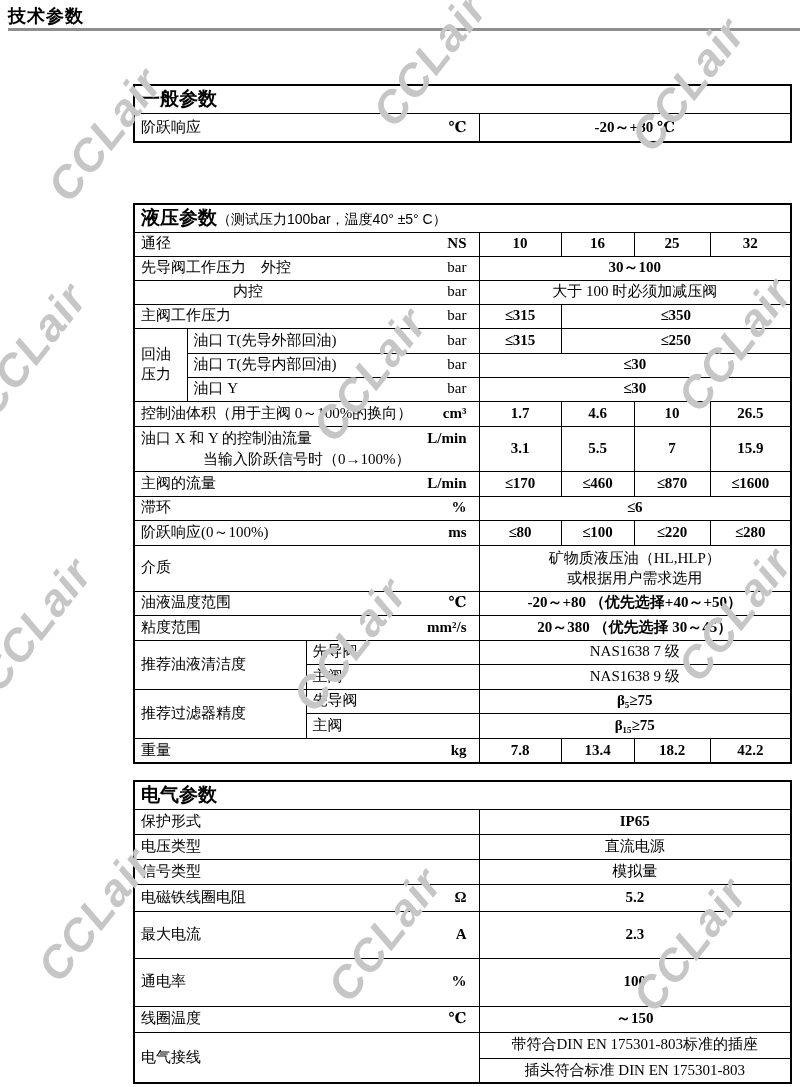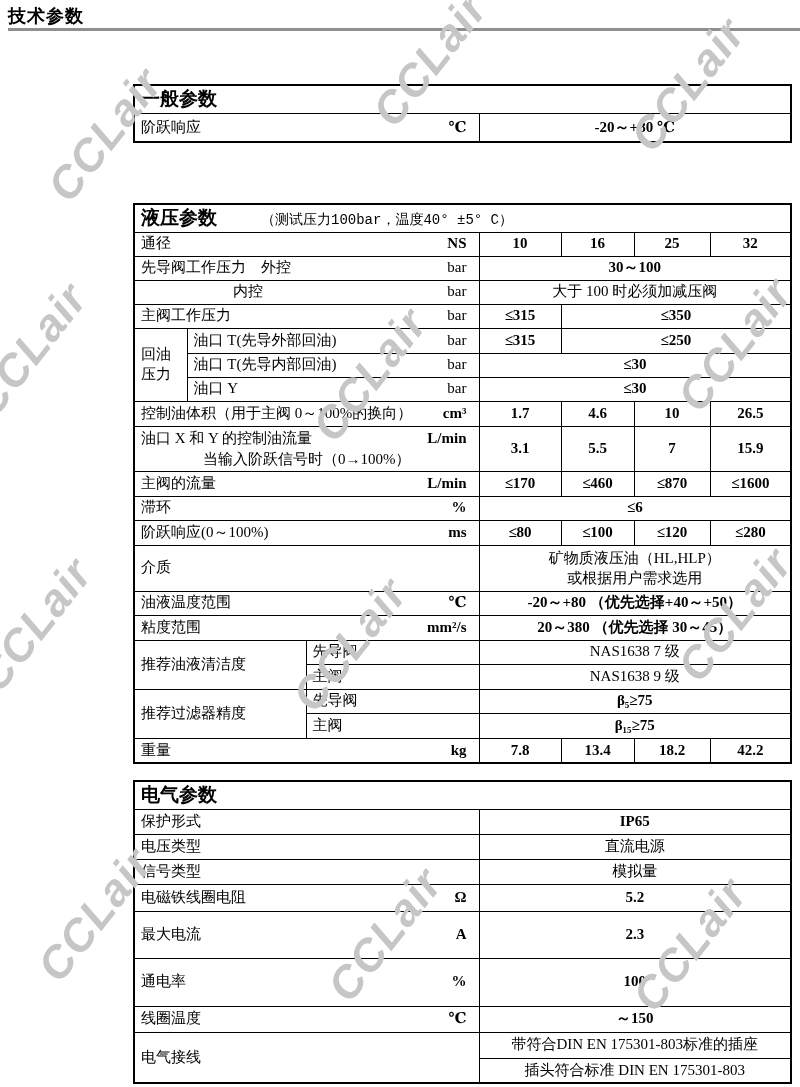--- a/index.html
+++ b/index.html
@@ -39,22 +39,22 @@
   table { border-width:2px; }
   td {
     font-size:15px; line-height:1.3; padding:1px 6px;
     vertical-align:middle; overflow:hidden;
   }
   .hdrcell {
     font-family:"Liberation Sans","DejaVu Sans",sans-serif;
     font-weight:bold; font-size:19px;
   }
   .hdr-note {
-    font-family:Liberation Mono, monospace;
-    font-weight:normal; font-size:14px;margin-left:44px;
+    font-family:Liberation Sans, sans-serif;
+    font-weight:normal; font-size:14px;
   }
   .fx { display:flex; justify-content:space-between; align-items:baseline; gap:4px; }
   .u { font-weight:bold; padding-right:6px; white-space:nowrap; }
   .v { text-align:center; }
   .b { font-weight:bold; }
   .indent { padding-left:92px; }
   .two-line { line-height:1.35;text-align:center; }
 </style>
 </head>
 <body>
@@ -214,21 +214,21 @@
   </tr>
   <tr style="height:25px">
     <td colspan="3">
           <div class="fx">
             <span>阶跃响应(0～100%)</span>
             <span class="u">ms</span>
           </div>
         </td>
     <td class="v b">≤80</td>
     <td class="v b">≤100</td>
-    <td class="v b">≤120</td>
+    <td class="v b">≤220</td>
     <td class="v b">≤280</td>
   </tr>
   <tr style="height:46px">
     <td colspan="3"><span>介质</span></td>
     <td colspan="4" class="v two-line">
       <div>矿物质液压油（HL,HLP）</div>
       <div>或根据用户需求选用</div>
     </td>
   </tr>
   <tr style="height:24px">

